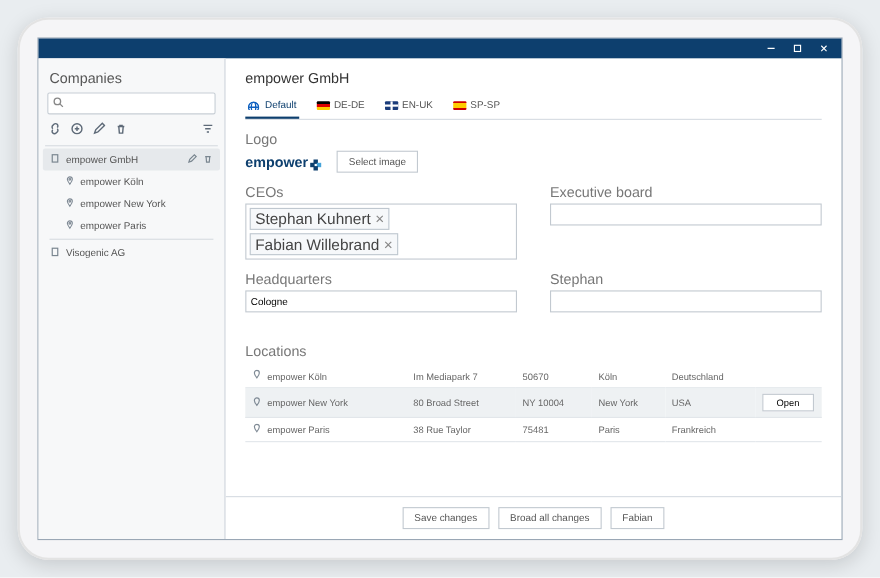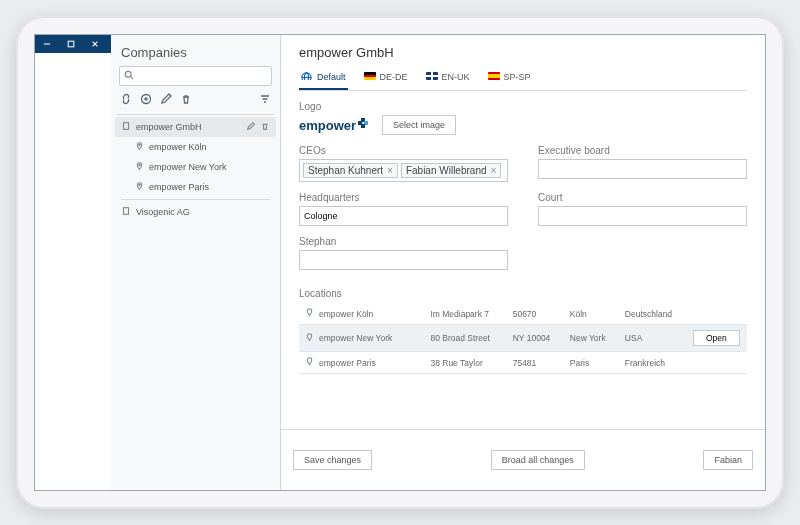--- a/index.html
+++ b/index.html
@@ -1,18 +1,18 @@
 <!DOCTYPE html>
 <html><head>
 <meta charset="utf-8">
 <style>
   *{box-sizing:border-box;margin:0;padding:0;font-family:"Segoe UI",Arial,sans-serif}
   body{background:#e9edf0;width:800px;height:525px;position:relative;overflow:hidden}
   .device{position:absolute;inset:16px;border-radius:28px;background:#f5f5f7;box-shadow:0 4px 18px rgba(0,0,0,.15),inset 0 0 0 2px #e3e3e3}
-  .window{position:absolute;inset:18px;background:#fff;border:1px solid #9aa7b5;display:flex;flex-direction:row;font-size:9px;color:#444}
+  .window{position:absolute;inset:18px;background:#fff;border:1px solid #9aa7b5;display:flex;flex-direction:column;font-size:9px;color:#444}
   .titlebar{height:18px;background:#0d3f6e;display:flex;justify-content:flex-end;align-items:center;padding-right:4px}
   .win-btn{width:24px;height:18px;display:flex;align-items:center;justify-content:center;color:#fff;cursor:pointer}
   .win-btn svg{width:8px;height:8px;stroke:#fff;stroke-width:1.3;fill:none}
   .body{flex:1;display:flex;overflow:hidden}
   
   .sidebar{width:170px;border-right:1px solid #d0d6dc;display:flex;flex-direction:column;background:#f7f8f9}
   .side-title{font-size:13px;color:#555;padding:10px 10px 6px}
   .search{margin:0 8px;height:20px;background:#fff;border:1px solid #c7ced5;border-radius:2px;display:flex;align-items:center;padding:0 4px;gap:4px}
   .search svg{width:10px;height:10px;stroke:#888;fill:none;stroke-width:1.5}
   .search input{border:0;outline:0;flex:1;font-size:9px;background:transparent}
@@ -26,57 +26,57 @@
   .tree-item.child{padding-left:20px}
   .tree-item .row-actions{margin-left:auto;display:none;gap:4px}
   .tree-item.sel .row-actions{display:flex}
   .tree-item svg{width:10px;height:10px;stroke:#7a8690;fill:none;stroke-width:1.3}
   .sep{height:1px;background:#d6dbe0;margin:2px 6px}
   
   .main{flex:1;display:flex;flex-direction:column;overflow:hidden}
   .main-header{padding:10px 18px 0}
   .page-title{font-size:13px;color:#333;margin-bottom:8px}
   .tabs{display:flex;gap:14px;border-bottom:1px solid #d5dbe1;padding-bottom:0}
-  .tab{display:flex;align-items:flex-start;gap:4px;padding:4px 2px 6px;color:#555;cursor:pointer;border-bottom:2px solid transparent}
+  .tab{display:flex;align-items:flex-end;gap:4px;padding:4px 2px 6px;color:#555;cursor:pointer;border-bottom:2px solid transparent}
   .tab.active{color:#0d3f6e;border-bottom-color:#0d3f6e}
   .flag{width:12px;height:8px;border-radius:1px;background:#ccc;position:relative;overflow:hidden}
   .flag.globe{background:none}
   .flag.globe svg{width:11px;height:11px;stroke:#0d5fbf;fill:none;stroke-width:1.3}
   .flag.de{background:linear-gradient(#000 33%,#d00 33% 66%,#fc0 66%)}
   .flag.uk{background:#1a3b7a}
   .flag.uk::before,.flag.uk::after{content:"";position:absolute;background:#fff}
   .flag.uk::before{inset:3px 0;height:2px}
   .flag.uk::after{inset:0 5px;width:2px}
   .flag.sp{background:linear-gradient(#c00 25%,#fc0 25% 75%,#c00 75%)}
   .content{flex:1;padding:10px 18px;overflow:auto}
-  .field-label{font-size:10px;color:#777;margin-bottom:3px}
+  .field-label{font-size:13px;color:#777;margin-bottom:3px}
   .logo-row{display:flex;align-items:center;gap:14px;margin-bottom:10px}
-  .logo-mark{display:flex;align-items:flex-start;font-weight:600;color:#0d3f6e;font-size:13px}
+  .logo-mark{display:flex;align-items:flex-end;font-weight:600;color:#0d3f6e;font-size:13px}
   .logo-mark .plus{width:10px;height:10px;margin-left:2px;position:relative}
   .logo-mark .plus span{position:absolute;width:4px;height:4px;background:#0d3f6e}
   .logo-mark .plus span:nth-child(1){left:3px;top:0}
   .logo-mark .plus span:nth-child(2){left:0;top:3px}
   .logo-mark .plus span:nth-child(3){left:6px;top:3px;background:#45a3d9}
   .logo-mark .plus span:nth-child(4){left:3px;top:6px}
   .btn{border:1px solid #c2c9d0;background:#fff;padding:4px 10px;font-size:9px;color:#555;cursor:pointer}
   .two-col{display:grid;grid-template-columns:1fr 1fr;column-gap:30px;row-gap:10px}
   .tag-input{border:1px solid #c2c9d0;background:#fff;padding:3px;display:flex;gap:3px;flex-wrap:wrap;min-height:20px}
-  .chip{border:1px solid #bfc7cf;background:#f6f8fa;padding:1px 4px;display:flex;align-items:center;gap:4px;font-size:10px}
+  .chip{border:1px solid #bfc7cf;background:#f6f8fa;padding:1px 4px;display:flex;align-items:center;gap:4px;font-size:14px}
   .chip .x{cursor:pointer;color:#888}
   .text-field{border:1px solid #c2c9d0;background:#fff;height:20px;padding:2px 4px;font-size:9px}
   .locations{margin-top:18px}
   .loc-table{width:100%;border-collapse:collapse;margin-top:4px}
   .loc-table tr{border-bottom:1px solid #e2e6ea}
   .loc-table tr.sel{background:#eef1f3}
   .loc-table td{padding:5px 6px;font-size:8.5px;color:#666}
   .loc-name{display:flex;align-items:center;gap:5px}
   .pin svg{width:9px;height:9px;stroke:#7f8a95;fill:none;stroke-width:1.4}
   .open-btn{border:1px solid #c2c9d0;padding:2px 12px;background:#fff;font-size:8.5px;cursor:pointer}
   
-  .footer{border-top:1px solid #d5dbe1;padding:20px 12px;display:flex;justify-content:space-between;gap:8px}
+  .footer{border-top:1px solid #d5dbe1;padding:9px 12px;display:flex;justify-content:center;gap:8px}
 </style>
 </head>
 <body>
 
 <div class="device">
   <div class="window">
 
     <div class="titlebar">
       <div class="win-btn">
           <svg viewBox="0 0 10 10">
@@ -243,24 +243,20 @@
                   </span>
               </div>
             </div>
             <div>
               <div class="field-label">Executive board</div>
               <div class="tag-input"></div>
             </div>
             <div>
               <div class="field-label">Headquarters</div>
               <input class="text-field" style="width: 100%;" value="Cologne">
-            </div>
-            <div>
-              <div class="field-label">Court</div>
-              <input class="text-field" style="width: 100%;">
             </div>
             <div>
               <div class="field-label">Stephan</div>
               <div class="tag-input"></div>
             </div>
             <div></div>
           </div>
 
           <div class="locations">
             <div class="field-label">Locations</div>

